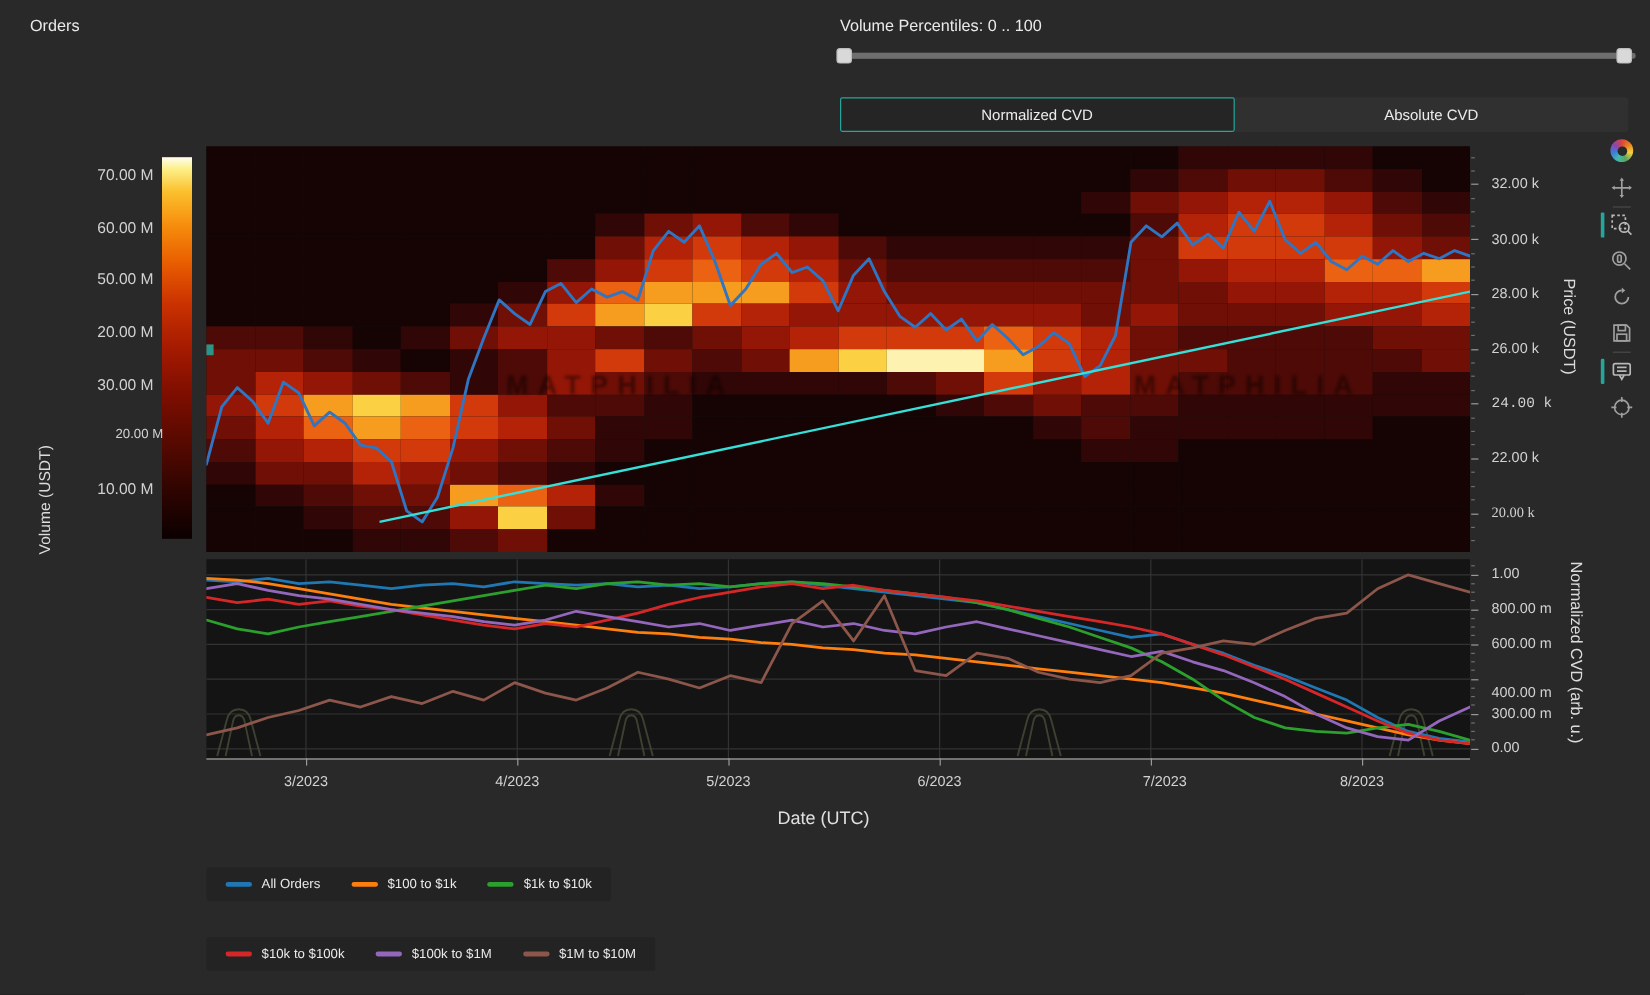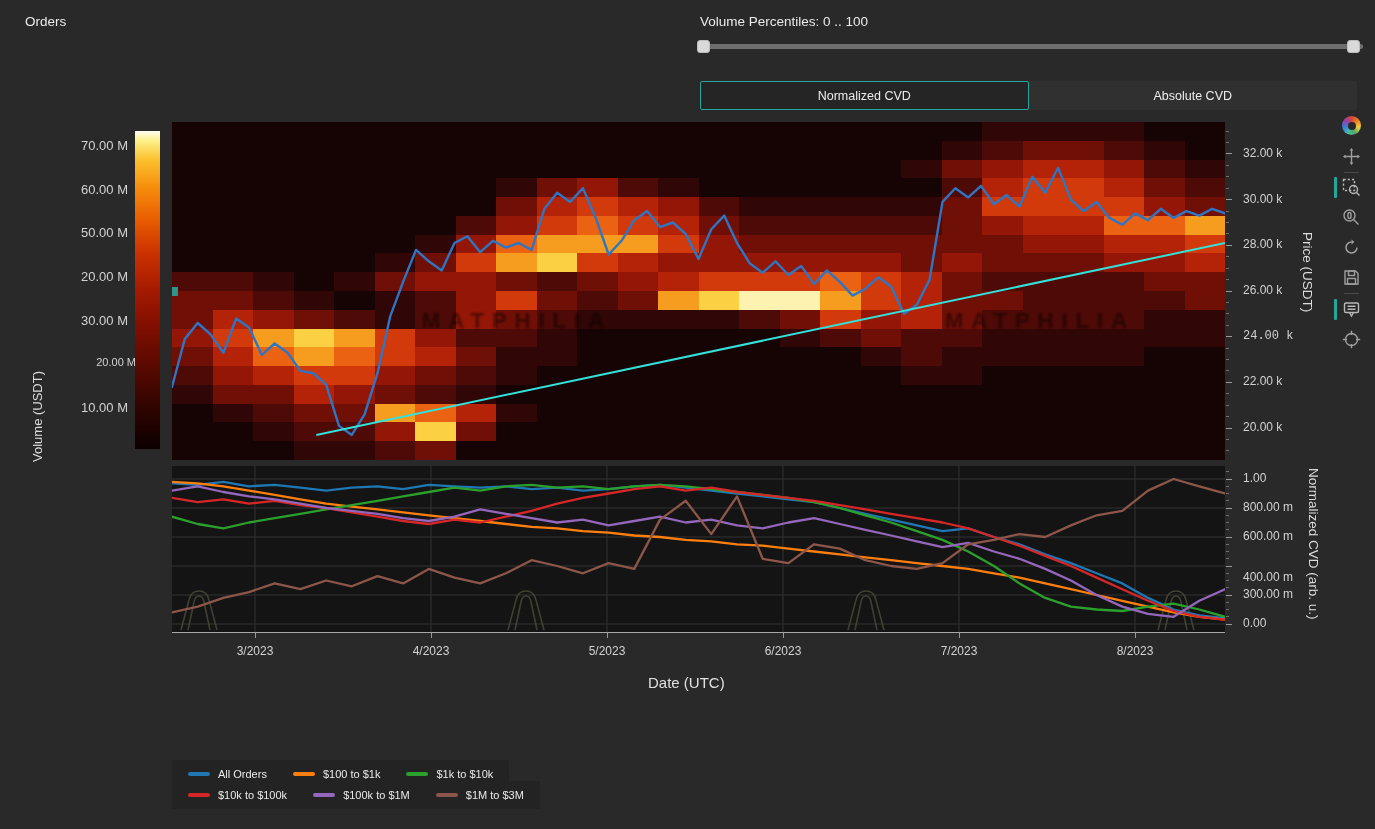--- a/index.html
+++ b/index.html
@@ -570,21 +570,21 @@
       <div class="tick-label" style="left: 1243px; top: 191.649px;">30.00 k</div>
       <div class="tick-mark" style="left: 1226px; top: 244.824px; width: 6px; height: 1px;"></div>
       <div class="tick-label" style="left: 1243px; top: 237.324px;">28.00 k</div>
       <div class="tick-mark" style="left: 1226px; top: 290.5px; width: 6px; height: 1px;"></div>
       <div class="tick-label" style="left: 1243px; top: 283px;">26.00 k</div>
       <div class="tick-mark" style="left: 1226px; top: 336.176px; width: 6px; height: 1px;"></div>
       <div class="tick-label" style="left: 1243px; top: 328.676px; font-family: Liberation Mono, monospace;">24.00 k</div>
       <div class="tick-mark" style="left: 1226px; top: 381.851px; width: 6px; height: 1px;"></div>
       <div class="tick-label" style="left: 1243px; top: 374.351px;">22.00 k</div>
       <div class="tick-mark" style="left: 1226px; top: 427.527px; width: 6px; height: 1px;"></div>
-      <div class="tick-label" style="left: 1243px; top: 420.027px;">20.00 k</div>
+      <div class="tick-label" style="left: 1243px; top: 420.027px; font-family: Liberation Serif, serif;">20.00 k</div>
       <div class="tick-mark" style="left: 1226px; top: 450.365px; width: 3px; height: 1px; background: rgb(111, 111, 111);"></div>
       <div class="tick-mark" style="left: 1226px; top: 438.946px; width: 3px; height: 1px; background: rgb(111, 111, 111);"></div>
       <div class="tick-mark" style="left: 1226px; top: 416.108px; width: 3px; height: 1px; background: rgb(111, 111, 111);"></div>
       <div class="tick-mark" style="left: 1226px; top: 404.689px; width: 3px; height: 1px; background: rgb(111, 111, 111);"></div>
       <div class="tick-mark" style="left: 1226px; top: 393.27px; width: 3px; height: 1px; background: rgb(111, 111, 111);"></div>
       <div class="tick-mark" style="left: 1226px; top: 370.432px; width: 3px; height: 1px; background: rgb(111, 111, 111);"></div>
       <div class="tick-mark" style="left: 1226px; top: 359.014px; width: 3px; height: 1px; background: rgb(111, 111, 111);"></div>
       <div class="tick-mark" style="left: 1226px; top: 347.595px; width: 3px; height: 1px; background: rgb(111, 111, 111);"></div>
       <div class="tick-mark" style="left: 1226px; top: 324.757px; width: 3px; height: 1px; background: rgb(111, 111, 111);"></div>
       <div class="tick-mark" style="left: 1226px; top: 313.338px; width: 3px; height: 1px; background: rgb(111, 111, 111);"></div>
@@ -676,27 +676,27 @@
   <div id="month-ticks">
       <div class="tick-mark" style="left: 254.5px; top: 632px; width: 1px; height: 6px;"></div>
       <div class="tick-label" style="left: 225px; top: 644px; width: 60px; text-align: center;">3/2023</div>
       <div class="tick-mark" style="left: 430.5px; top: 632px; width: 1px; height: 6px;"></div>
       <div class="tick-label" style="left: 401px; top: 644px; width: 60px; text-align: center;">4/2023</div>
       <div class="tick-mark" style="left: 606.5px; top: 632px; width: 1px; height: 6px;"></div>
       <div class="tick-label" style="left: 577px; top: 644px; width: 60px; text-align: center;">5/2023</div>
       <div class="tick-mark" style="left: 782.5px; top: 632px; width: 1px; height: 6px;"></div>
       <div class="tick-label" style="left: 753px; top: 644px; width: 60px; text-align: center;">6/2023</div>
       <div class="tick-mark" style="left: 958.5px; top: 632px; width: 1px; height: 6px;"></div>
-      <div class="tick-label" style="left: 929px; top: 644px; width: 60px; text-align: center;">7/2023</div>
+      <div class="tick-label" style="left: 929px; top: 644px; width: 60px; text-align: right;">7/2023</div>
       <div class="tick-mark" style="left: 1134.5px; top: 632px; width: 1px; height: 6px;"></div>
       <div class="tick-label" style="left: 1105px; top: 644px; width: 60px; text-align: center;">8/2023</div>
     </div>
   <div class="tick-label" style="left:648px; top:674px; font-size:15px; color:#e0e0e0;">Date (UTC)</div>
 
-  <div class="legend-row" style="left:172px; top:760px;" id="legend-row-0">
+  <div class="legend-row" style="left:172px; top:723px;" id="legend-row-0">
       <div class="legend-item">
         <span class="legend-swatch" style="background: rgb(31, 119, 180);"></span>
         <span>All Orders</span>
       </div>
       <div class="legend-item">
         <span class="legend-swatch" style="background: rgb(255, 127, 14);"></span>
         <span>$100 to $1k</span>
       </div>
       <div class="legend-item">
         <span class="legend-swatch" style="background: rgb(44, 160, 44);"></span>
@@ -707,21 +707,21 @@
       <div class="legend-item">
         <span class="legend-swatch" style="background: rgb(214, 39, 40);"></span>
         <span>$10k to $100k</span>
       </div>
       <div class="legend-item">
         <span class="legend-swatch" style="background: rgb(148, 103, 189);"></span>
         <span>$100k to $1M</span>
       </div>
       <div class="legend-item">
         <span class="legend-swatch" style="background: rgb(140, 86, 75);"></span>
-        <span>$1M to $3M</span>
+        <span>$1M to $10M</span>
       </div>
     </div>
 
   <div class="bokeh-logo"></div>
   <div class="tool-active-bar" style="top:177px; height:21px;"></div>
   <div class="tool-active-bar" style="top:299px; height:21px;"></div>
   <div class="tool-sep" style="top:172px;"></div>
   <div class="tool-sep" style="top:293px;"></div>
 
   <div class="toolbar-icon" style="top:147px;">

